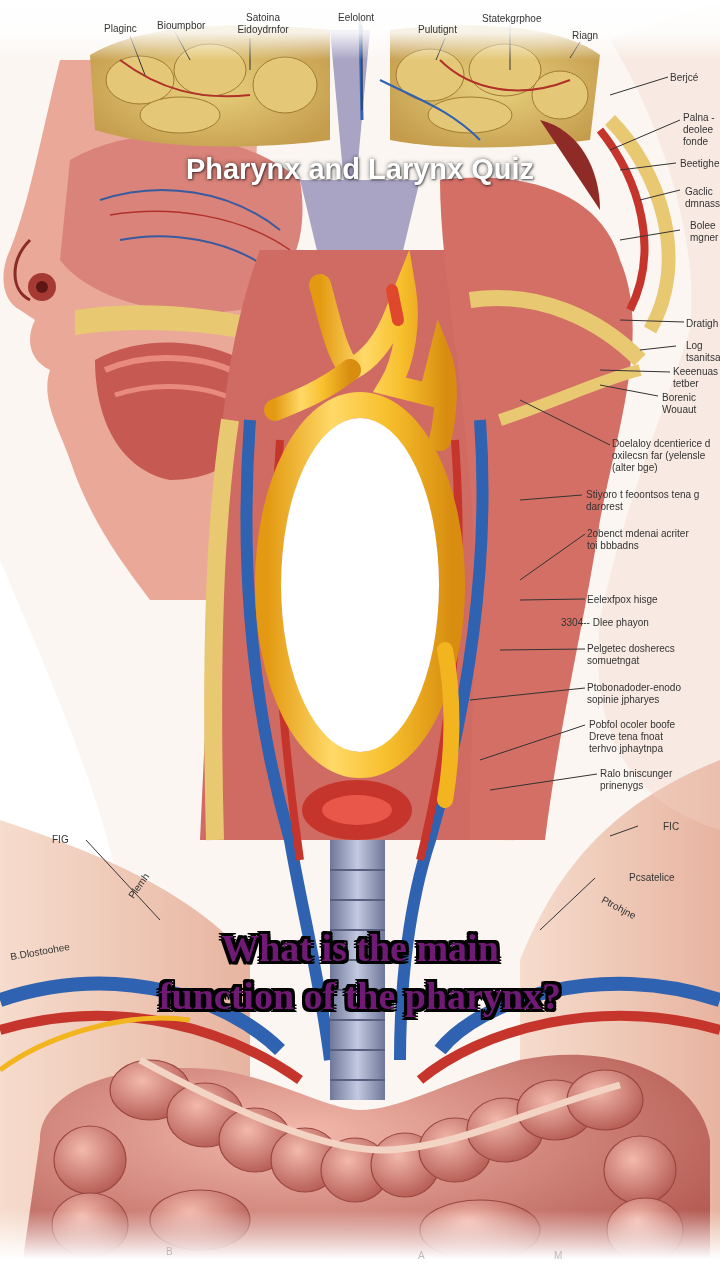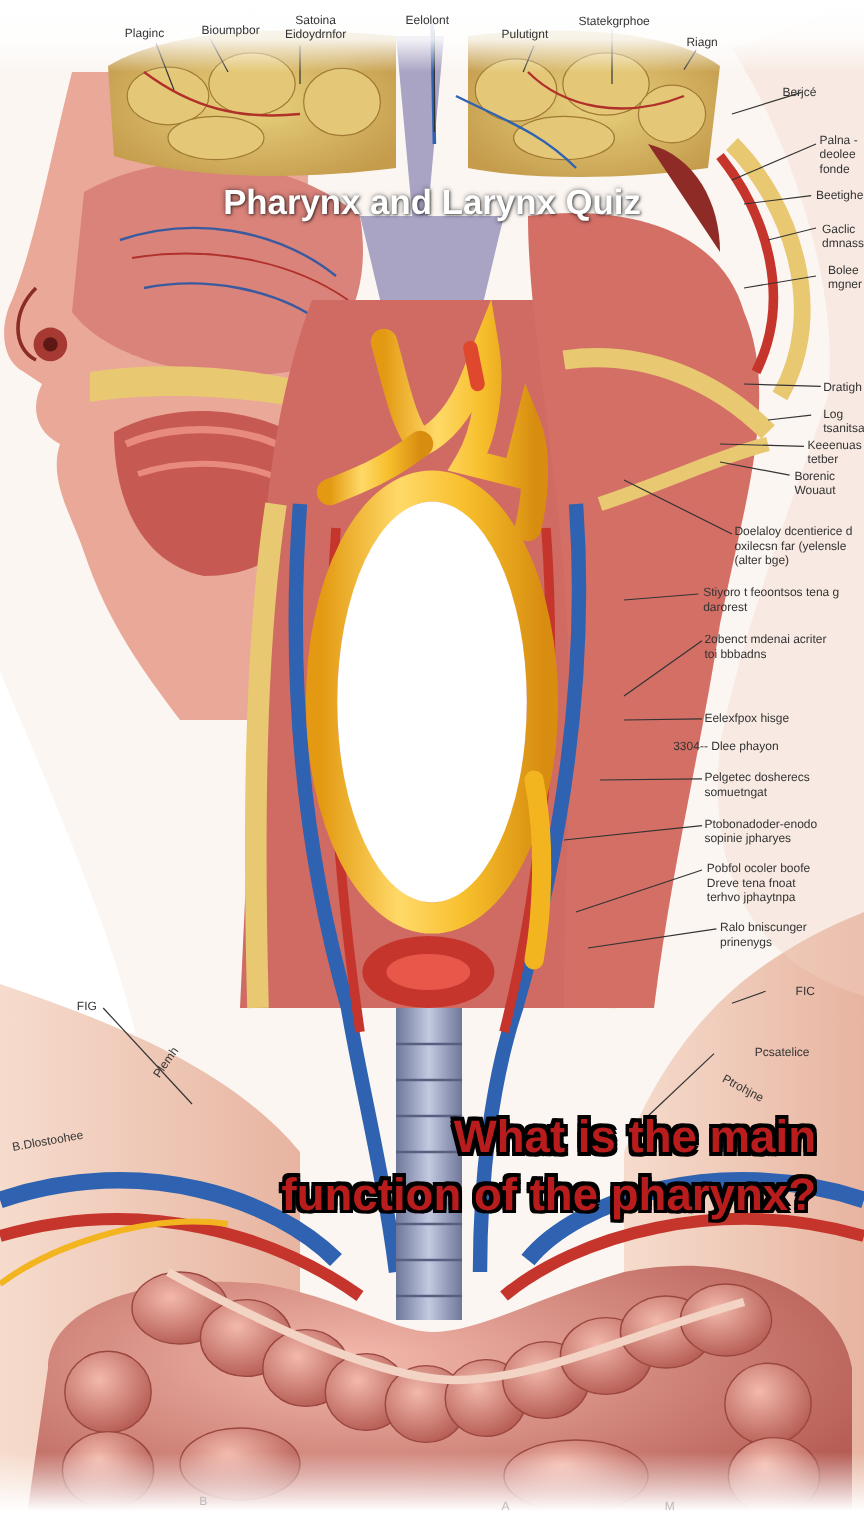--- a/index.html
+++ b/index.html
@@ -3,21 +3,21 @@
 <meta charset="utf-8">
 <style>
   html, body { margin:0; padding:0; }
   body { width:720px; height:1280px; overflow:hidden; background:#ffffff; font-family:"Liberation Sans", sans-serif; }
   .stage { position:relative; width:720px; height:1280px; overflow:hidden; background:#fbf6f2; }
   .art { position:absolute; left:0; top:0; width:720px; height:1280px; }
   .fade-top { position:absolute; left:0; top:0; width:720px; height:60px; background:linear-gradient(#ffffff 0%, rgba(255,255,255,0.85) 55%, rgba(255,255,255,0) 100%); }
   .fade-bottom { position:absolute; left:0; bottom:0; width:720px; height:70px; background:linear-gradient(rgba(255,255,255,0) 0%, #ffffff 70%); }
   .label { position:absolute; font-size:10px; color:#333; line-height:12px; white-space:pre; font-family:"Liberation Sans", sans-serif; }
   .title { position:absolute; left:60px; top:152px; width:600px; text-align:center; color:#ffffff; font-weight:bold; font-size:29px; line-height:34px; text-shadow:0 0 4px rgba(0,0,0,0.55), 1px 1px 2px rgba(0,0,0,0.5); font-family:"Liberation Sans", sans-serif; }
-  .question { position:absolute; left:40px; top:924px; width:640px; text-align:right; color:#b91c1c; font-weight:bold; font-size:38px; line-height:48px; font-family:Liberation Sans, sans-serif;
+  .question { position:absolute; left:40px; top:924px; width:640px; text-align:center; color:#701a75; font-weight:bold; font-size:38px; line-height:48px; font-family:Liberation Serif, serif;
     text-shadow: -3px -3px 0 #000, 3px -3px 0 #000, -3px 3px 0 #000, 3px 3px 0 #000, 0 -3px 0 #000, 0 3px 0 #000, -3px 0 0 #000, 3px 0 0 #000, -2px -3px 0 #000, 2px 3px 0 #000; }
 </style>
 </head>
 <body>
 
 <div class="stage">
 
   <svg class="art" viewBox="0 0 720 1280" xmlns="http://www.w3.org/2000/svg">
     <defs>
       <linearGradient id="skinG" x1="0" y1="0" x2="1" y2="0">
@@ -177,28 +177,28 @@
       <line x1="86" y1="840" x2="160" y2="920"></line>
     </g>
 
     <rect x="0" y="0" width="720" height="50" fill="url(#none)" opacity="0"></rect>
   </svg>
 
   <div class="fade-top"></div>
   <div class="fade-bottom"></div>
 
   <div class="label" style="left:104px;top:23px;">Plaginc</div>
-  <div class="label" style="left:168px;top:20px;">Bioumpbor</div>
+  <div class="label" style="left:157px;top:20px;">Bioumpbor</div>
   <div class="label" style="left:228px;top:12px;width:70px;white-space:normal;text-align:center;">Satoina Eidoydrnfor</div>
   <div class="label" style="left:338px;top:12px;">Eelolont</div>
   <div class="label" style="left:418px;top:24px;">Pulutignt</div>
   <div class="label" style="left:482px;top:13px;">Statekgrphoe</div>
   <div class="label" style="left:572px;top:30px;">Riagn</div>
 
-  <div class="label" style="left:652px;top:72px;">Berjcé</div>
+  <div class="label" style="left:670px;top:72px;">Berjcé</div>
   <div class="label" style="left:683px;top:112px;width:40px;white-space:normal;">Palna - deolee fonde</div>
   <div class="label" style="left:680px;top:158px;">Beetighe</div>
   <div class="label" style="left:685px;top:186px;width:40px;white-space:normal;">Gaclic dmnass</div>
   <div class="label" style="left:690px;top:220px;width:32px;white-space:normal;">Bolee mgner</div>
   <div class="label" style="left:686px;top:318px;">Dratigh</div>
   <div class="label" style="left:686px;top:340px;width:40px;white-space:normal;">Log tsanitsa</div>
   <div class="label" style="left:673px;top:366px;width:50px;white-space:normal;">Keeenuas tetber</div>
   <div class="label" style="left:662px;top:392px;width:58px;white-space:normal;">Borenic Wouaut</div>
   <div class="label" style="left:612px;top:438px;width:110px;white-space:normal;">Doelaloy dcentierice d oxilecsn far (yelensle (alter bge)</div>
   <div class="label" style="left:586px;top:489px;width:120px;white-space:normal;">Stiyoro t feoontsos tena g darorest</div>
@@ -206,21 +206,21 @@
   <div class="label" style="left:587px;top:594px;">Eelexfpox hisge</div>
   <div class="label" style="left:561px;top:617px;">3304-- Dlee phayon</div>
   <div class="label" style="left:587px;top:643px;width:115px;white-space:normal;">Pelgetec dosherecs somuetngat</div>
   <div class="label" style="left:587px;top:682px;width:120px;white-space:normal;">Ptobonadoder-enodo sopinie jpharyes</div>
   <div class="label" style="left:589px;top:719px;width:95px;white-space:normal;">Pobfol ocoler boofe Dreve tena fnoat terhvo jphaytnpa</div>
   <div class="label" style="left:600px;top:768px;width:80px;white-space:normal;">Ralo bniscunger prinenygs</div>
   <div class="label" style="left:641px;top:821px;padding-left:22px;">FIC</div>
   <div class="label" style="left:597px;top:872px;margin-left:32px;">Pcsatelice</div>
   <div class="label" style="left:600px;top:902px;transform:rotate(28deg);">Ptrohjne</div>
 
-  <div class="label" style="left:64px;top:834px;">FIG</div>
+  <div class="label" style="left:52px;top:834px;">FIG</div>
   <div class="label" style="left:125px;top:880px;transform:rotate(-55deg);">Plemh</div>
   <div class="label" style="left:10px;top:946px;transform:rotate(-10deg);">B.Dlostoohee</div>
 
   <div class="label" style="left:166px;top:1246px;color:#bbb;">B</div>
   <div class="label" style="left:418px;top:1250px;color:#bbb;">A</div>
   <div class="label" style="left:554px;top:1250px;color:#bbb;">M</div>
 
   <div class="title">
     <div>Pharynx and Larynx Quiz</div>
   </div>

